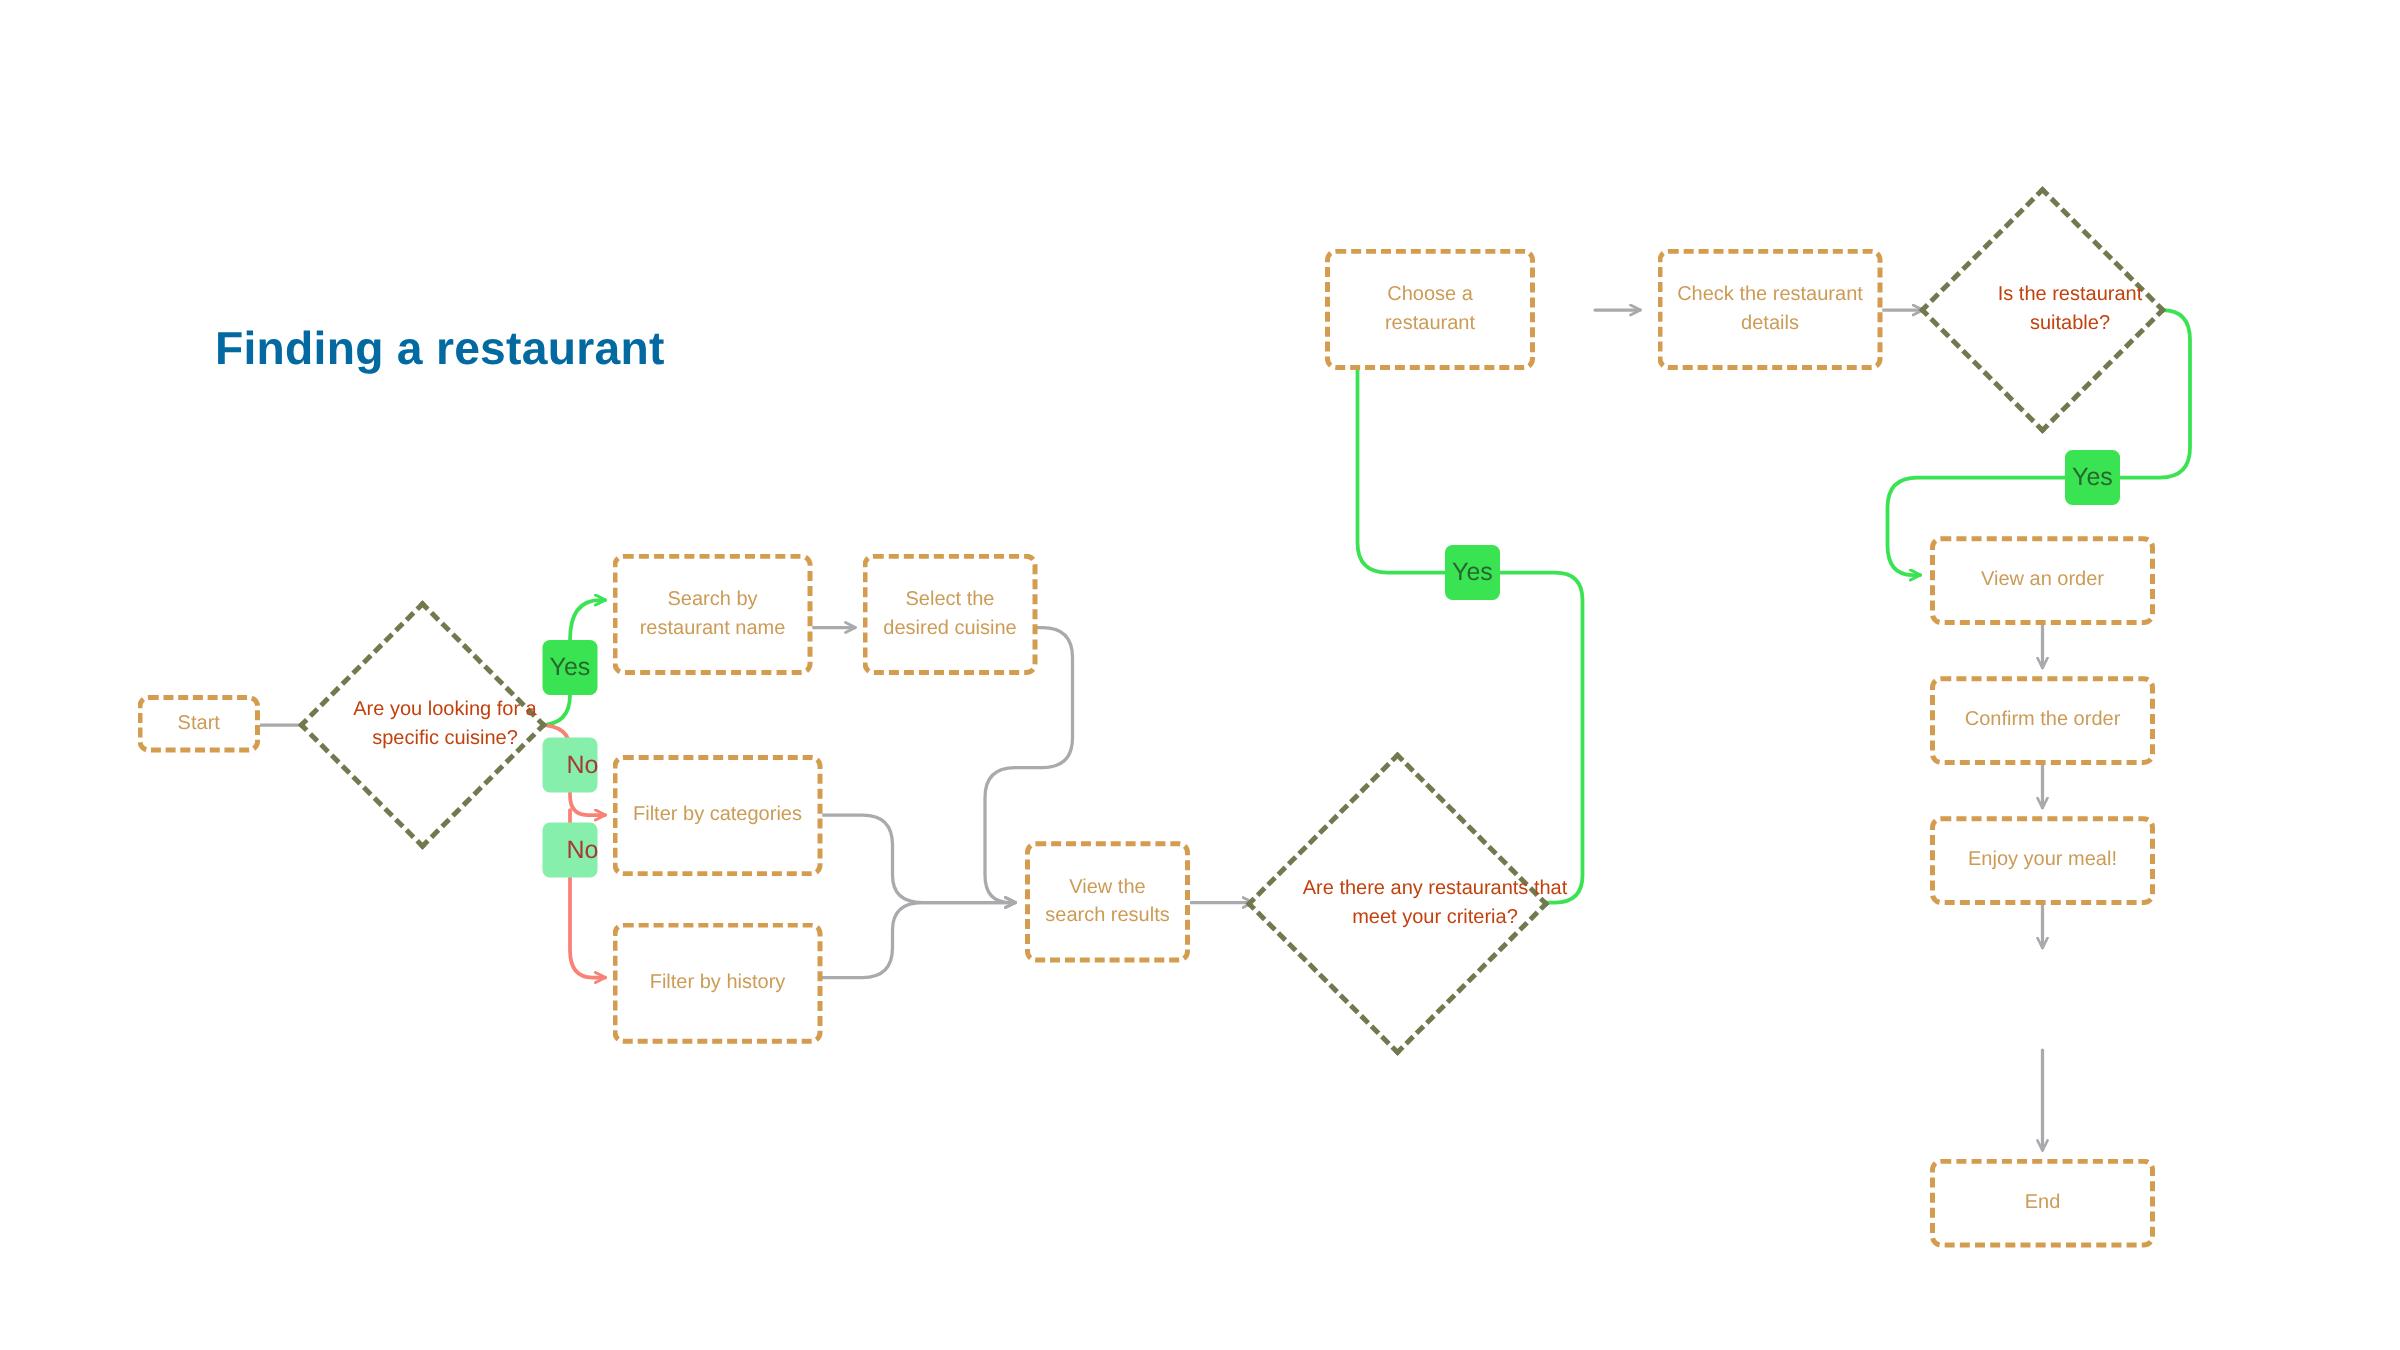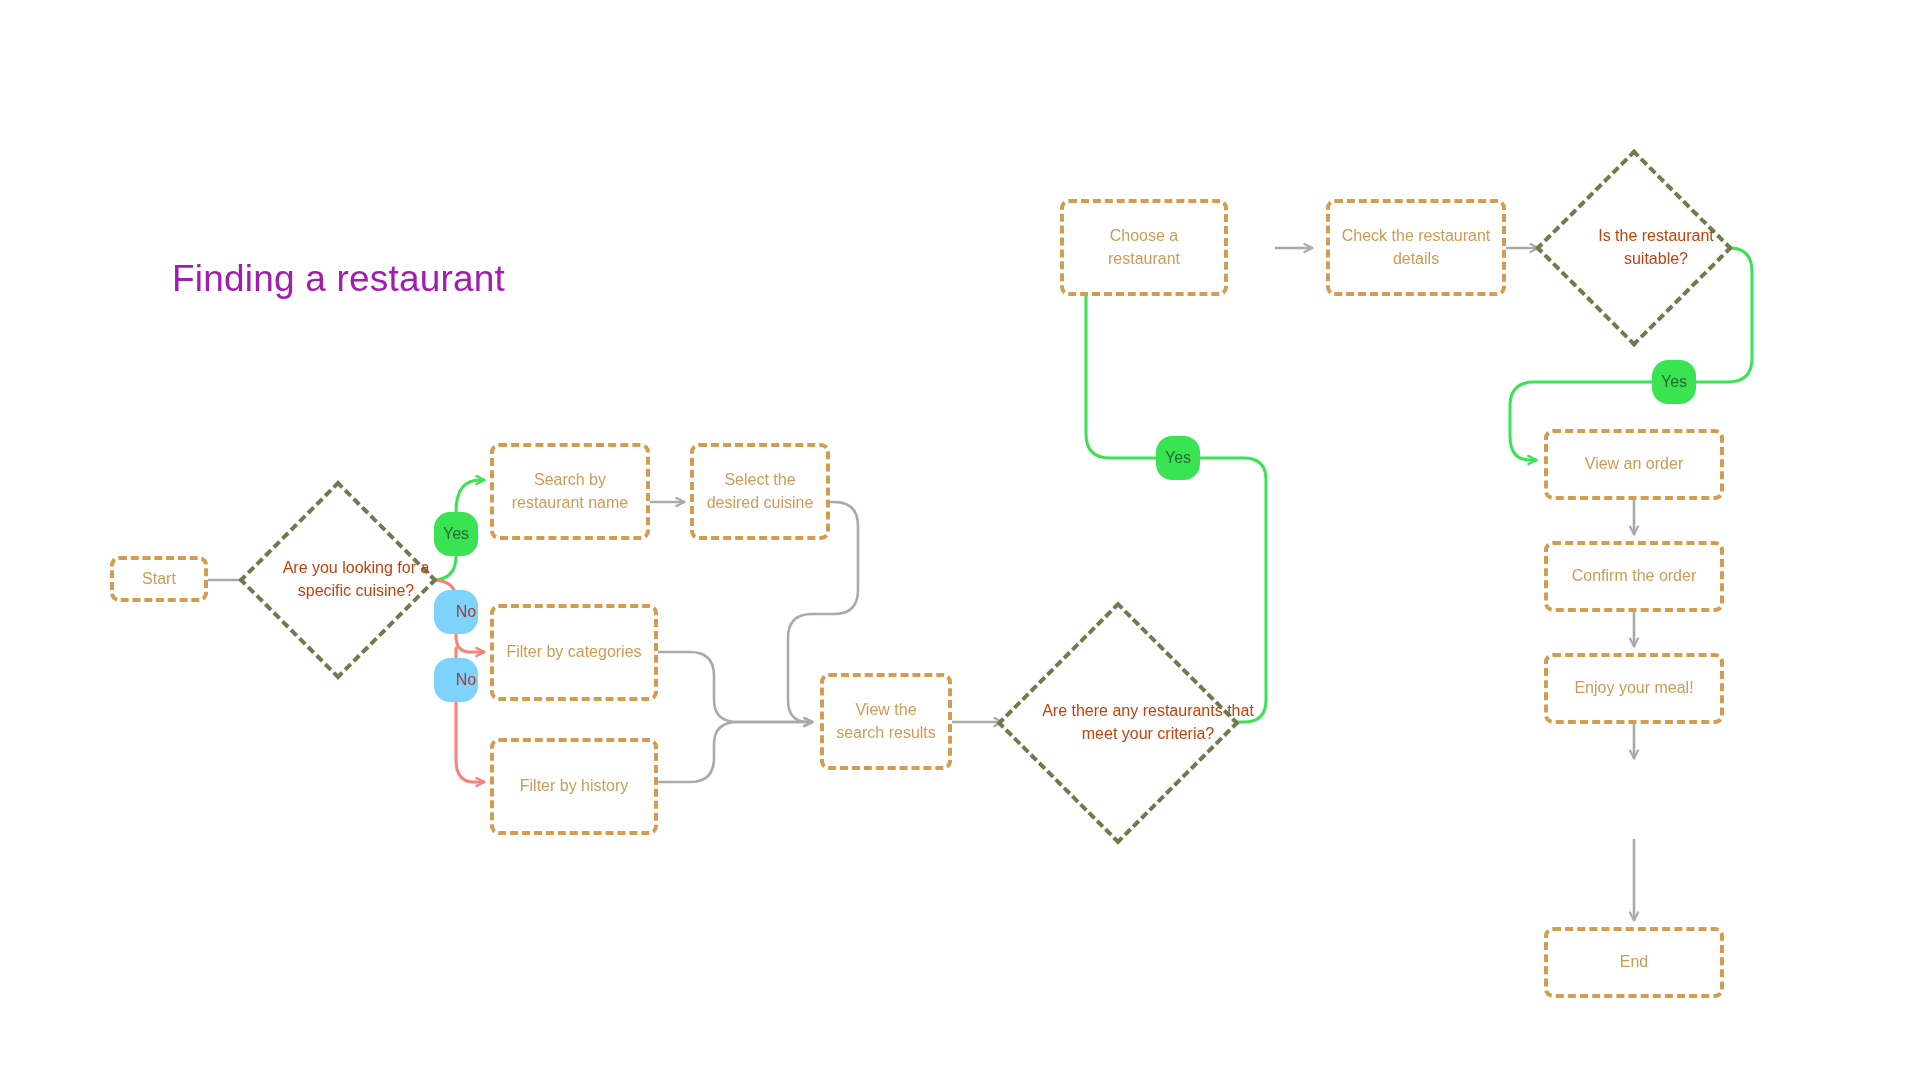--- a/index.html
+++ b/index.html
@@ -25,22 +25,22 @@
     height: 1080px;
     pointer-events: none;
   }
 
   
   .title {
     position: absolute;
     left: 172px;
     top: 258px;
     font-size: 37px;
-    font-weight: 400;
-    color: #a21caf;
+    font-weight: 700;
+    color: #0369a1;
     letter-spacing: 0.2px;
     white-space: nowrap;
   }
 
   
   .node {
     position: absolute;
     box-sizing: border-box;
     display: flex;
     align-items: center;
@@ -83,31 +83,31 @@
     line-height: 1.42;
   }
 
   
   .chip {
     position: absolute;
     box-sizing: border-box;
     display: flex;
     align-items: center;
     justify-content: center;
-    border-radius: 16px;
-    font-size: 16px;
+    border-radius: 6px;
+    font-size: 20px;
     line-height: 1;
     white-space: nowrap;
   }
   .chip.yes {
     background: #3ae352;
     color: #27682f;
   }
   .chip.no {
-    background: #7dd3fc;
+    background: #86efac;
     color: #a63a33;
     padding-left: 20px;
   }
 </style>
 </head>
 <body>
 
 <div id="canvas">
 
   <svg id="edges" viewBox="0 0 1920 1080">

